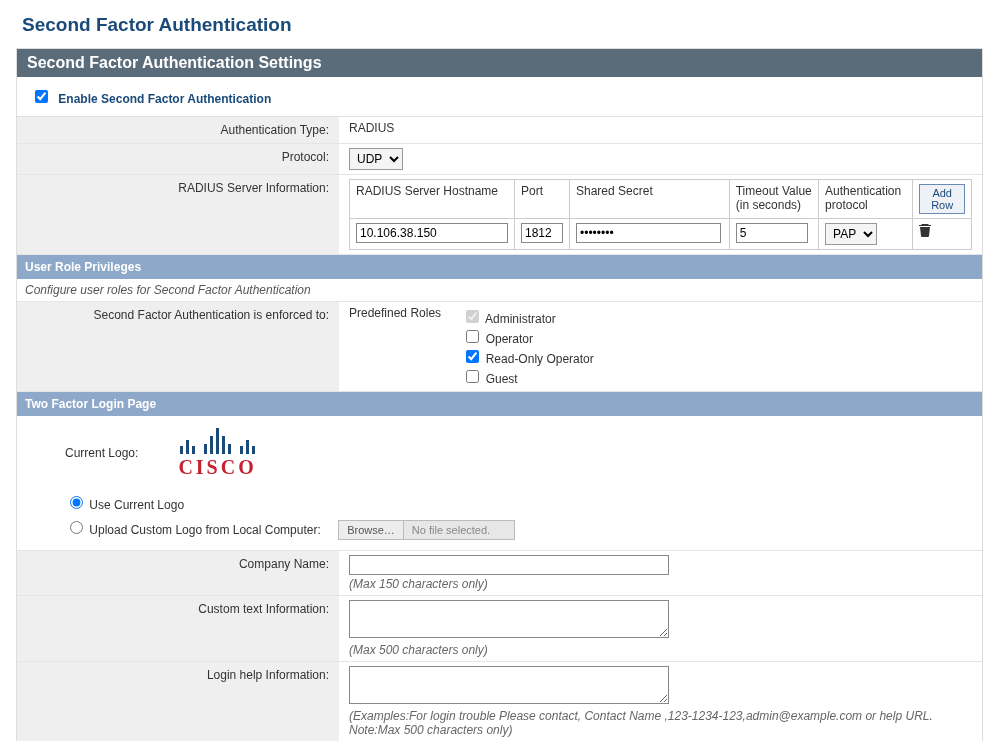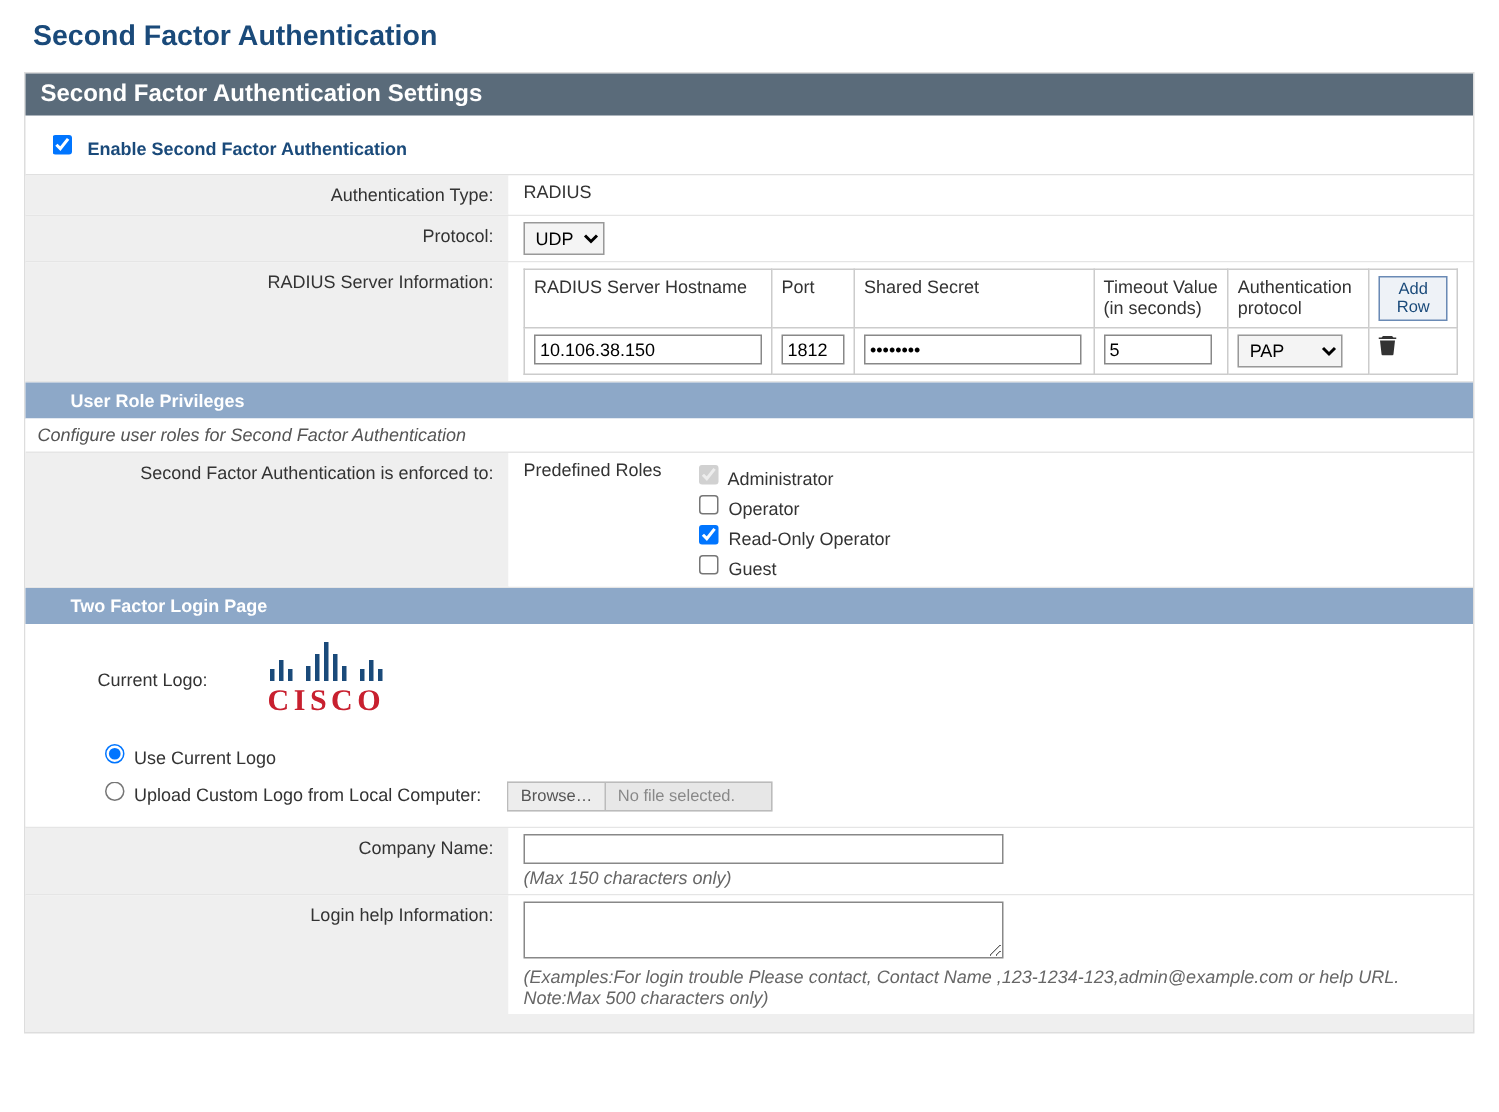--- a/index.html
+++ b/index.html
@@ -24,21 +24,21 @@
     background: #5a6b7a;
     color: #fff;
     font-weight: bold;
     padding: 5px 10px;
     font-size: 16px;
   }
   .section-head-blue {
     background: #8da8c8;
     color: #fff;
     font-weight: bold;
-    padding: 5px 30px;
+    padding: 5px 8px;
     font-size: 12px;
   }
   .enable-row {
     padding: 10px 14px;
     border-bottom: 1px solid #e0e0e0;
   }
   .enable-row label {
     font-weight: bold;
     color: #1a4a7a;
     margin-left: 4px;
@@ -154,21 +154,21 @@
           <th style="width:60px; text-align:center;">
             <button class="btn-small">Add Row</button>
           </th>
         </tr>
         <tr>
           <td><input type="text" style="width: 152px;" value="10.106.38.150"></td>
           <td><input type="text" style="width: 42px;" value="1812"></td>
           <td><input type="password" style="width: 145px;" value="password"></td>
           <td><input type="text" style="width: 72px;" value="5"></td>
           <td>
-            <select style="width:70px">
+            <select style="width:52px">
               <option>PAP</option>
             </select>
           </td>
           <td class="trash-icon">
             <svg width="12" height="14" viewBox="0 0 12 14">
                   <path fill="#333" d="M1 4h10l-1 9a1 1 0 0 1-1 1H3a1 1 0 0 1-1-1L1 4zm2-3h6l1 1h2v1H0V2h2l1-1z"></path>
                 </svg>
           </td>
         </tr>
       </tbody>
@@ -231,20 +231,27 @@
   </div>
 
   <div class="form-row">
     <div class="form-label-cell">Company Name:</div>
     <div class="form-value-cell">
       <input type="text" style="width: 320px;">
       <div class="hint">(Max 150 characters only)</div>
     </div>
   </div>
 
+  <div class="form-row">
+    <div class="form-label-cell">Custom text Information:</div>
+    <div class="form-value-cell">
+      <textarea style="width: 320px; height: 38px;"></textarea>
+      <div class="hint">(Max 500 characters only)</div>
+    </div>
+  </div>
 
   <div class="form-row" style="border-bottom:none;">
     <div class="form-label-cell">Login help Information:</div>
     <div class="form-value-cell">
       <textarea style="width: 320px; height: 38px;"></textarea>
       <div class="hint">(Examples:For login trouble Please contact, Contact Name ,123-1234-123,admin@example.com or help URL. Note:Max 500 characters only)</div>
     </div>
   </div>
 
   <div class="footer-links">

